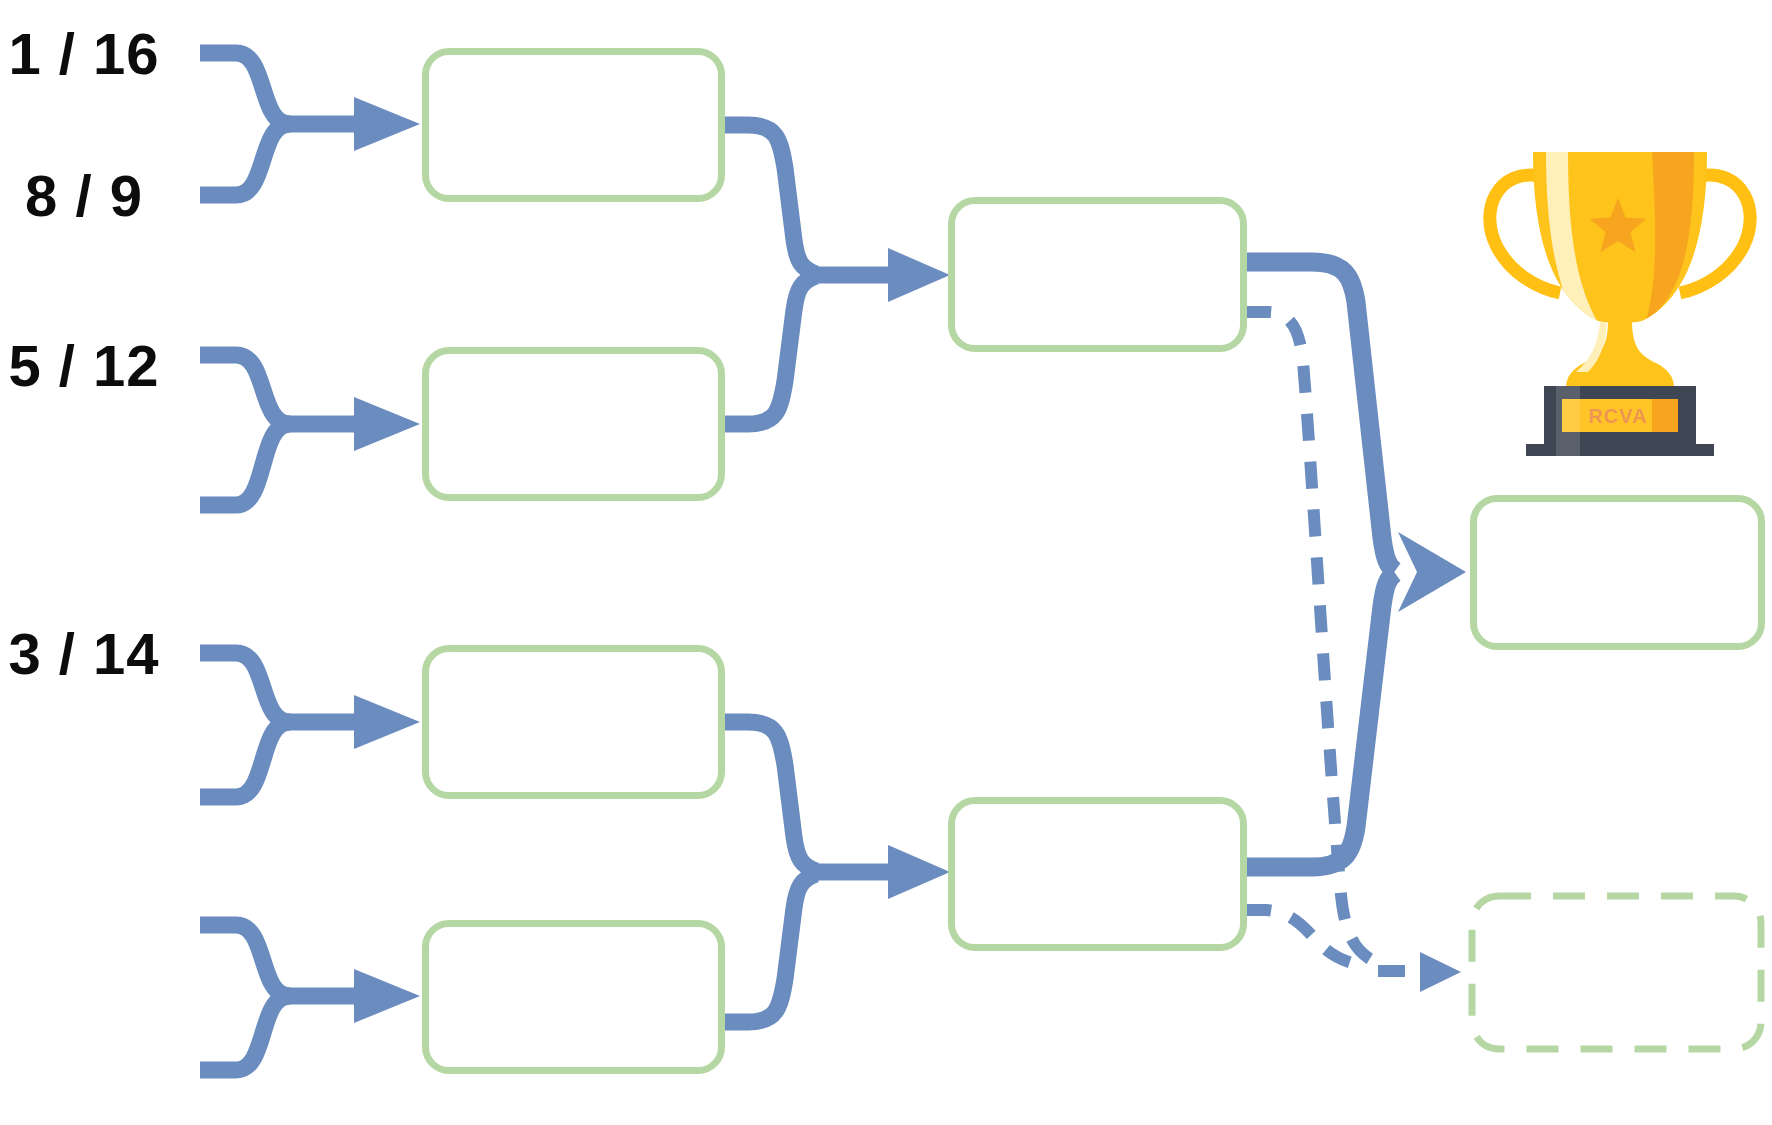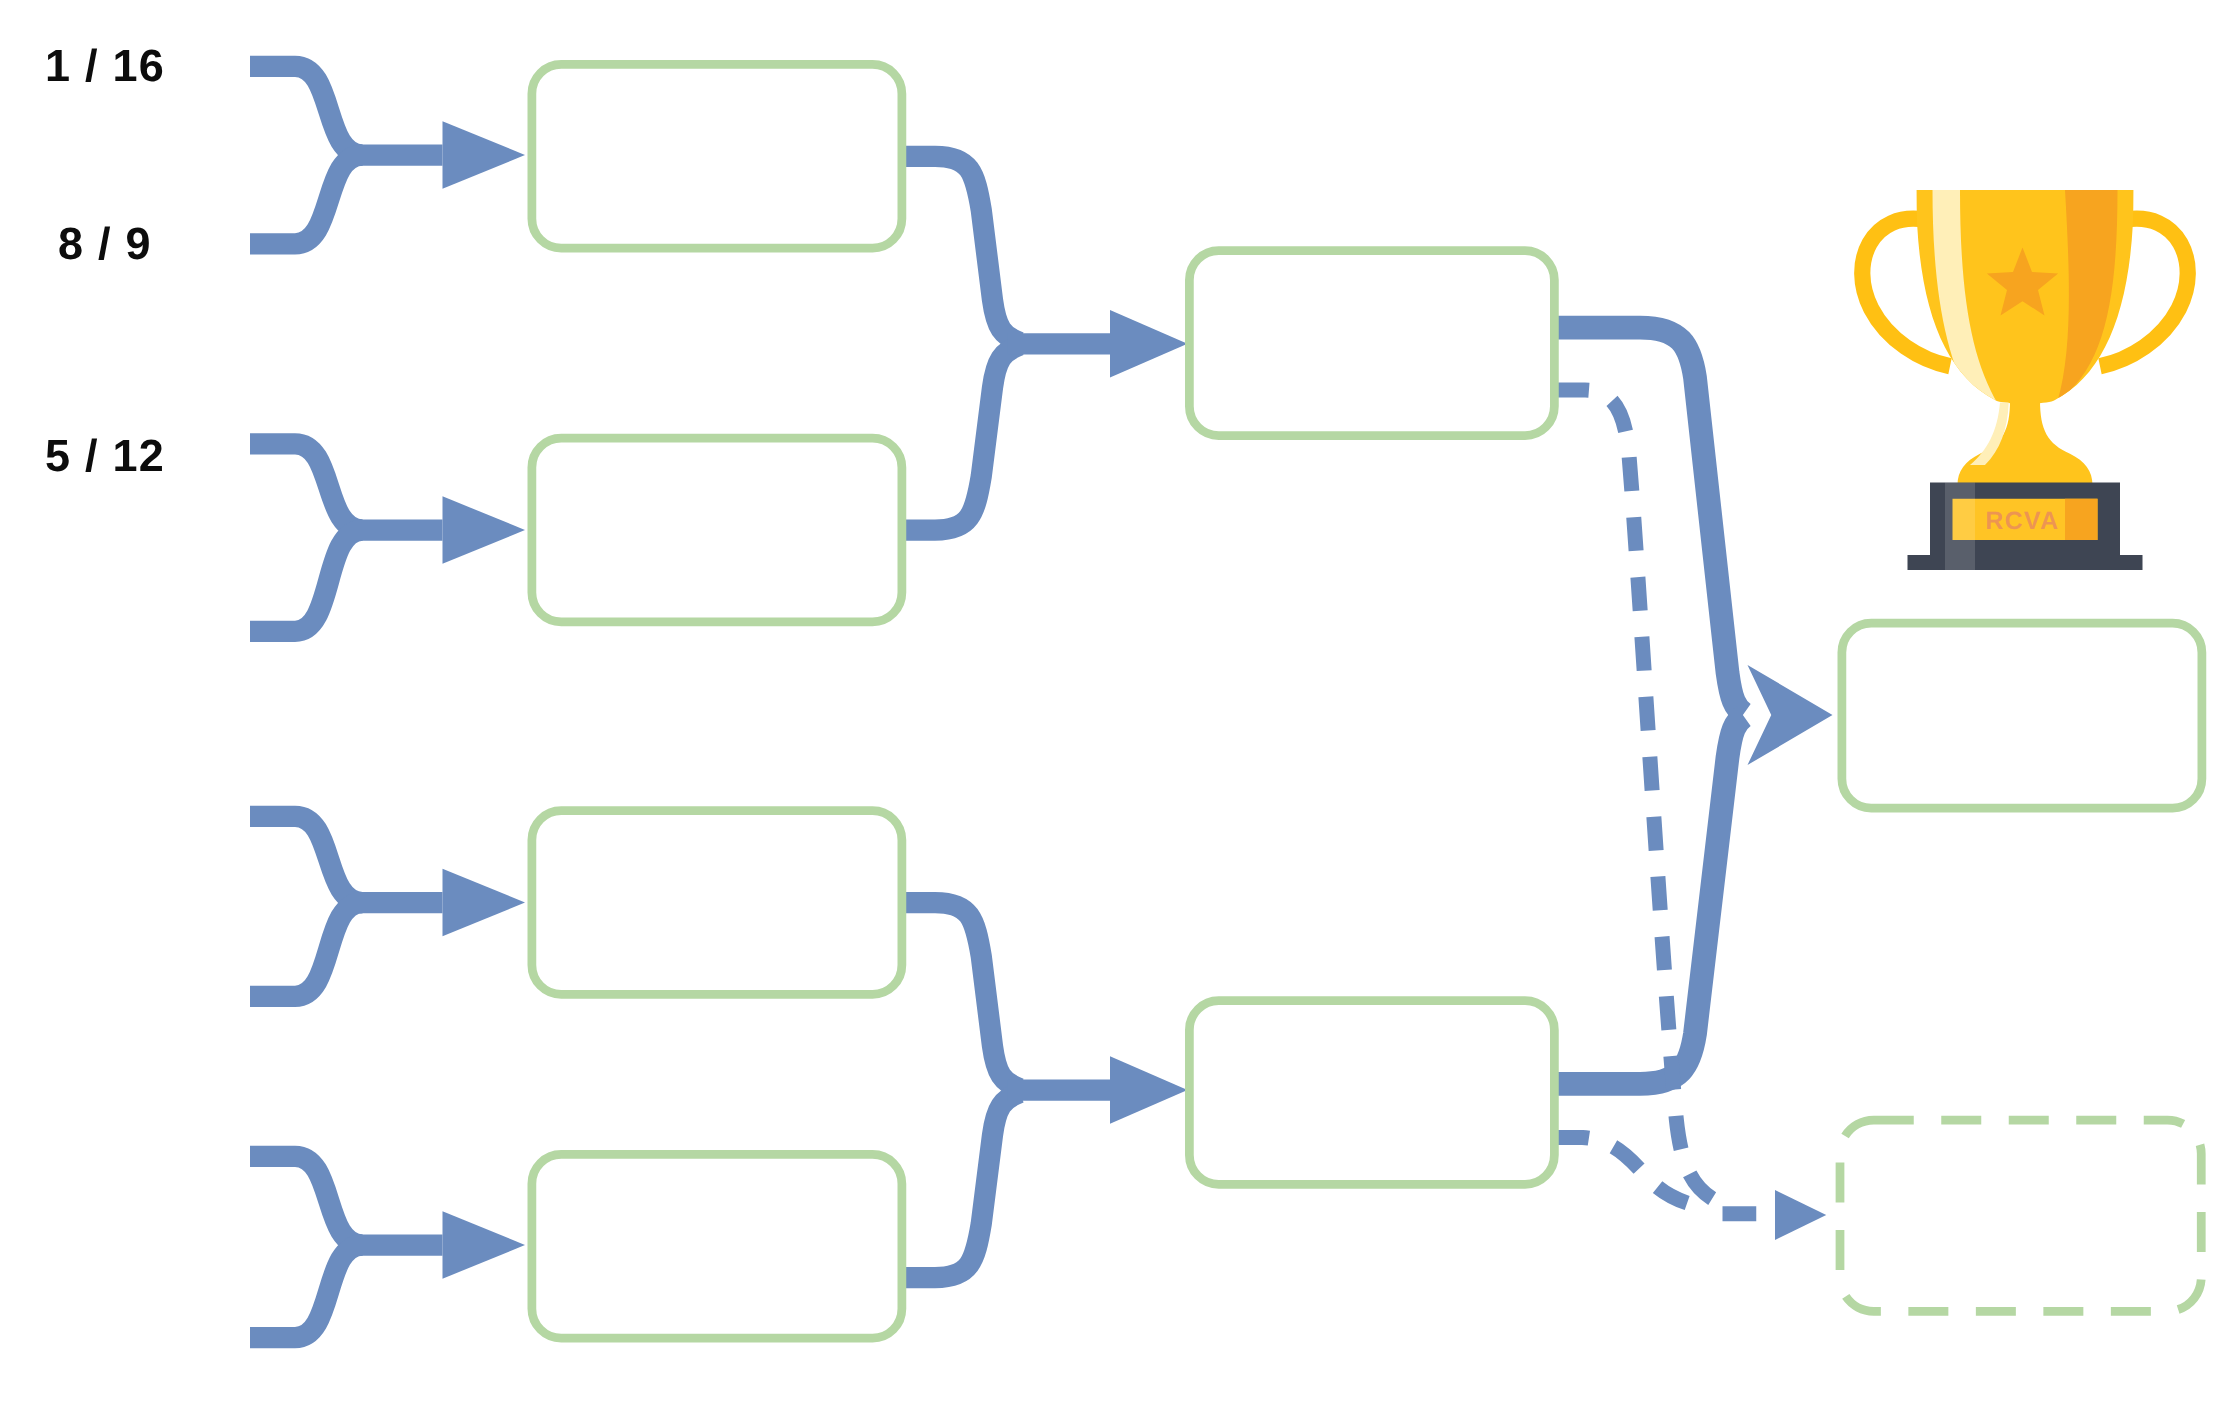--- a/index.html
+++ b/index.html
@@ -5,21 +5,21 @@
   html,body { margin:0; padding:0; background:#ffffff; }
   #stage {
     position:relative; width:1772px; height:1125px;
     background:#ffffff; overflow:hidden;
     font-family:"Liberation Sans", sans-serif;
   }
   #connector-layer { position:absolute; left:0; top:0; z-index:0; }
   .seed {
     position:absolute; left:8px; width:152px; text-align:center;
     transform:translateY(-50%);
-    font-weight:bold; font-size:36px; color:#0c0c0c; letter-spacing:1px;
+    font-weight:bold; font-size:58px; color:#0c0c0c; letter-spacing:1px;
     white-space:nowrap; z-index:2;
   }
   .match-box {
     position:absolute; box-sizing:border-box; background:#ffffff;
     border:7px solid #b5d7a3; border-radius:27px; z-index:1;
   }
   #qf1 { left:422px; top:48px;  width:303px; height:154px; }
   #qf2 { left:422px; top:347px; width:303px; height:154px; }
   #qf3 { left:422px; top:645px; width:303px; height:154px; }
   #qf4 { left:422px; top:920px; width:303px; height:154px; }
@@ -111,20 +111,21 @@
       <rect x="1652" y="399" width="26" height="33" fill="#f7a41f"></rect>
       <text x="1618" y="423" text-anchor="middle" font-family="Liberation Sans, sans-serif" font-size="20" font-weight="bold" letter-spacing="1" fill="#e98a5c" opacity="0.8">RCVA</text>
       <rect x="1526" y="444" width="188" height="12" fill="#3e4553"></rect>
       <rect x="1556" y="386" width="24" height="70" fill="#ffffff" opacity="0.14"></rect>
     </g>
   </svg>
 
   <div class="seed" style="top:53px">1 / 16</div>
   <div class="seed" style="top:195px">8 / 9</div>
   <div class="seed" style="top:365px">5 / 12</div>
+  <div class="seed" style="top:653px">3 / 14</div>
 
   <div id="qf1" class="match-box"></div>
   <div id="qf2" class="match-box"></div>
   <div id="qf3" class="match-box"></div>
   <div id="qf4" class="match-box"></div>
   <div id="sf1" class="match-box"></div>
   <div id="sf2" class="match-box"></div>
   <div id="final-box" class="match-box"></div>
 
 </div>

